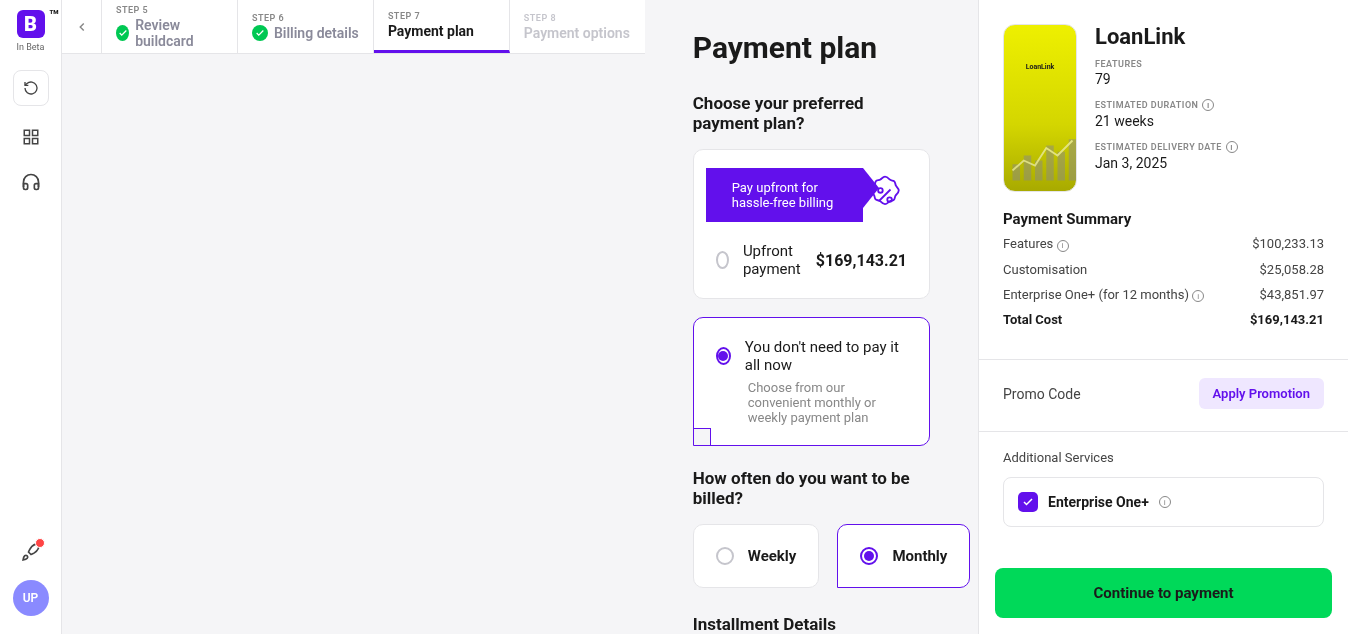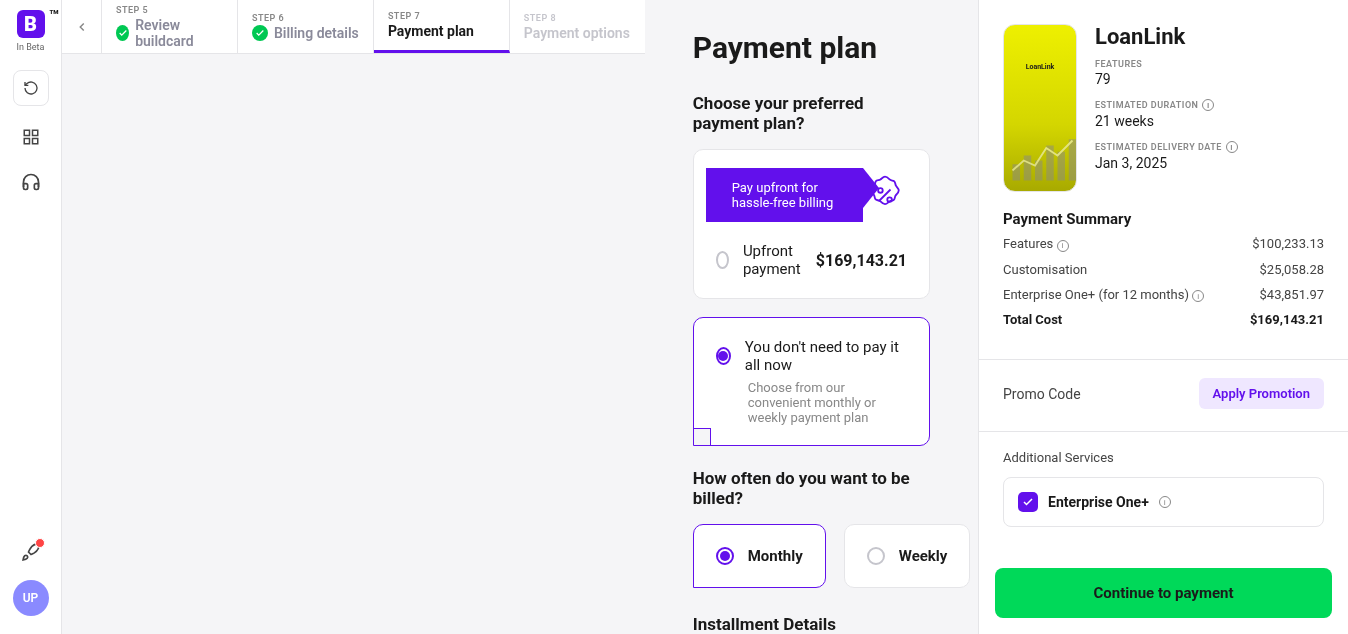--- a/index.html
+++ b/index.html
@@ -194,27 +194,27 @@
             <label class="radio-lbl">
               <span class="radio sel"></span>
               <span class="radio-txt">You don't need to pay it all now</span>
             </label>
             <div class="subtext" style="margin-left:32px">Choose from our convenient monthly or weekly payment plan</div>
           </div>
         </div>
 
         <div class="section-h" style="margin-top:22px">How often do you want to be billed?</div>
         <div class="bill-grid">
+          <div class="bill-opt">
+            <span class="radio"></span>
+            <span class="bill-txt">Weekly</span>
+          </div>
           <div class="bill-opt sel">
             <span class="radio sel"></span>
             <span class="bill-txt">Monthly</span>
-          </div>
-          <div class="bill-opt">
-            <span class="radio"></span>
-            <span class="bill-txt">Weekly</span>
           </div>
         </div>
 
         <div class="inst-h">Installment Details</div>
       </div>
 
       <div class="right">
         <div class="proj-head">
           <div class="thumb">
             <div class="thumb-txt">LoanLink</div>

